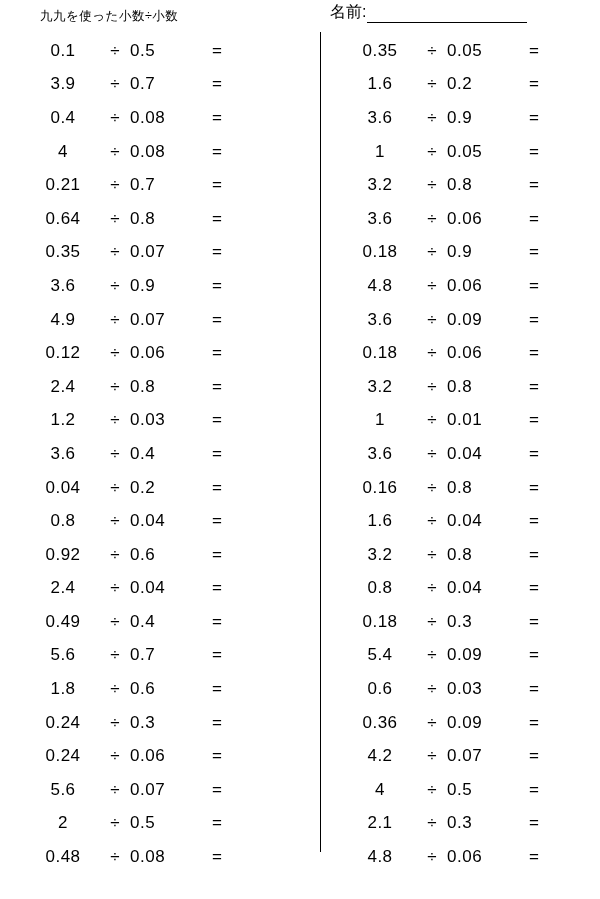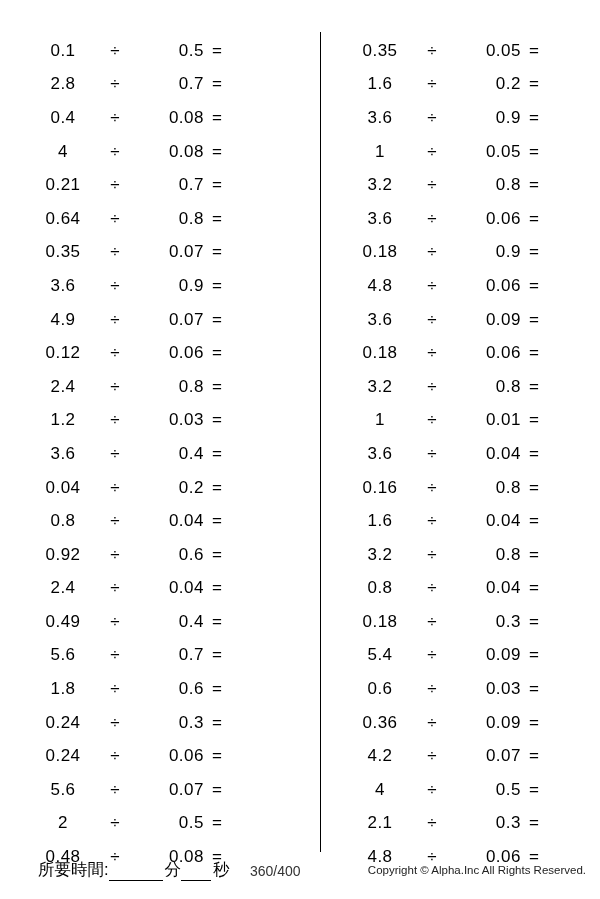--- a/index.html
+++ b/index.html
@@ -87,21 +87,21 @@
     width: 74px;
     text-align: center;
     letter-spacing: 0.5px;
   }
   .op {
     width: 30px;
     text-align: center;
   }
   .num-b {
     width: 74px;
-    text-align: right;
+    text-align: left;
     letter-spacing: 0.5px;
   }
   .eq {
     width: 26px;
     text-align: center;
   }
   
   .footer {
     position: absolute;
     left: 0;
@@ -152,33 +152,39 @@
     font-size: 11.5px;
     color: #222222;
     white-space: nowrap;
   }
 </style>
 </head>
 <body>
 
 <div class="sheet">
 
+  <div class="header">
+    <div class="title">九九を使った小数÷小数</div>
+    <div class="name-block">
+      <span class="name-label">名前:</span><span class="name-rule"></span>
+    </div>
+  </div>
 
   <div class="columns">
     <div class="col left">
       <div class="rows" id="rows-left">
           <div class="prob">
             <span class="num-a">0.1</span>
             <span class="op">÷</span>
             <span class="num-b">0.5</span>
             <span class="eq">=</span>
             <span class="answer"></span>
           </div>
           <div class="prob">
-            <span class="num-a">2.8</span>
+            <span class="num-a">3.9</span>
             <span class="op">÷</span>
             <span class="num-b">0.7</span>
             <span class="eq">=</span>
             <span class="answer"></span>
           </div>
           <div class="prob">
             <span class="num-a">0.4</span>
             <span class="op">÷</span>
             <span class="num-b">0.08</span>
             <span class="eq">=</span>
@@ -514,21 +520,14 @@
             <span class="num-a">4.8</span>
             <span class="op">÷</span>
             <span class="num-b">0.06</span>
             <span class="eq">=</span>
             <span class="answer"></span>
           </div>
         </div>
     </div>
   </div>
 
-  <div class="footer">
-    <div class="time-block">
-      <span>所要時間:</span><span class="time-blank"></span><span class="time-unit1">分</span><span class="time-blank2"></span><span class="time-unit2">秒</span>
-    </div>
-    <div class="score">360/400</div>
-    <div class="copyright">Copyright © Alpha.Inc All Rights Reserved.</div>
-  </div>
 
 </div>
 
 </body></html>

